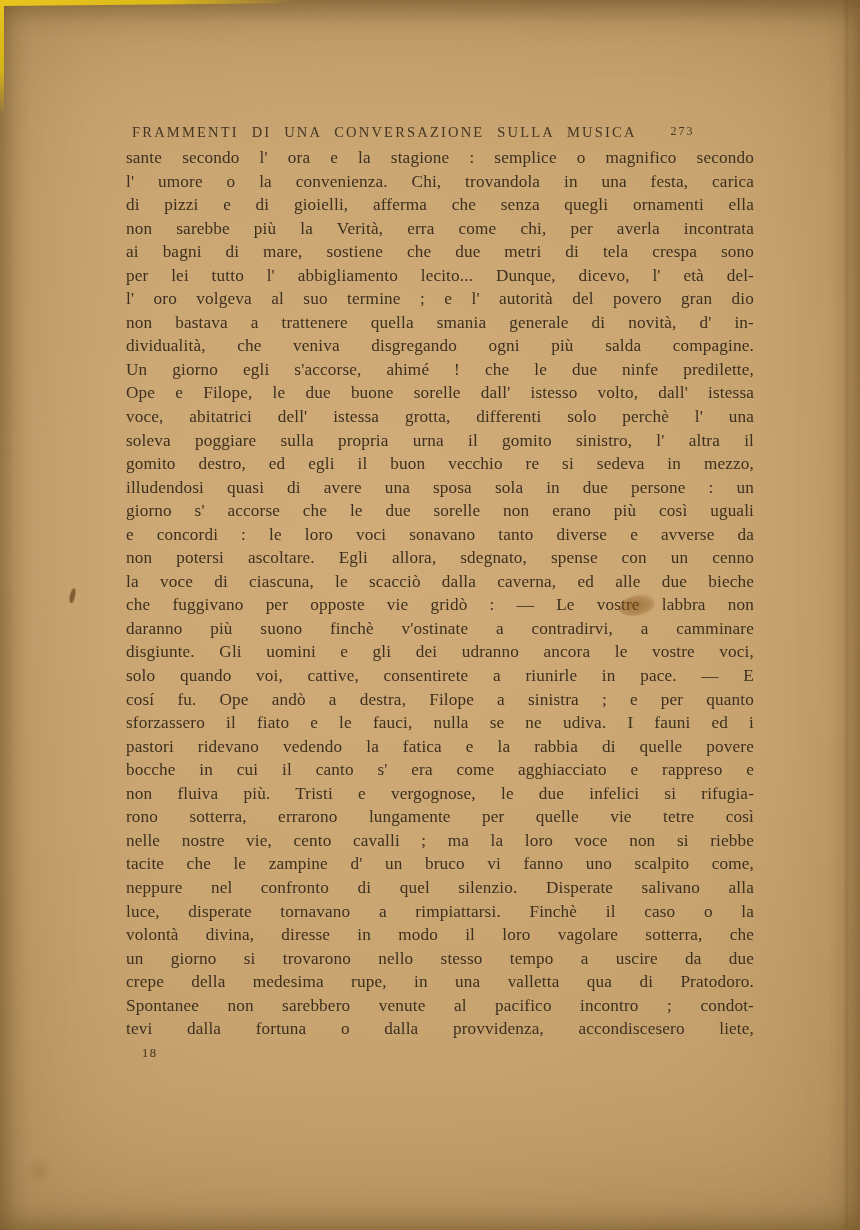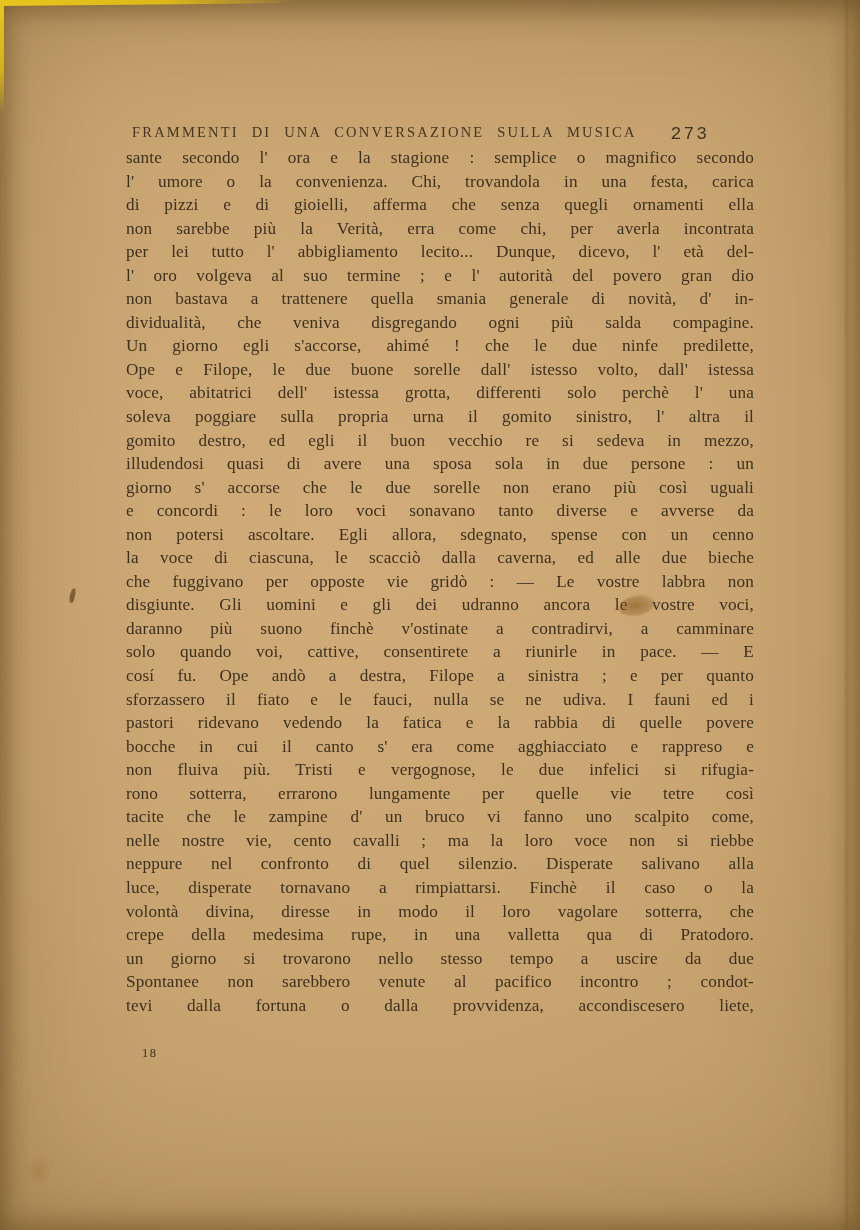--- a/index.html
+++ b/index.html
@@ -53,23 +53,22 @@
   }
   .header .title{
     margin-left:14px;
     font-size:14.5px;
     letter-spacing:2.2px;
     word-spacing:7px;
     white-space:nowrap;
   }
   .header .pagenum{
     margin-left:34px;
-    font-size:18px;
+    font-size:12px;
     letter-spacing:2px;
-    font-family:Liberation Mono, monospace;
   }
   .text-block{
     position:absolute;top:146px;left:126px;width:628px;
     color:var(--ink);
   }
   .text-block p.line{
     margin:0;padding:0;
     font-size:17.2px;
     line-height:23.55px;
     height:23.55px;
@@ -126,51 +125,52 @@
   <div class="header">
     <span class="title">FRAMMENTI DI UNA CONVERSAZIONE SULLA MUSICA</span>
     <span class="pagenum">273</span>
   </div>
 
   <div class="text-block">
       <p class="line">sante secondo l' ora e la stagione : semplice o magnifico secondo</p>
       <p class="line">l' umore o la convenienza. Chi, trovandola in una festa, carica</p>
       <p class="line">di pizzi e di gioielli, afferma che senza quegli ornamenti ella</p>
       <p class="line">non sarebbe più la Verità, erra come chi, per averla incontrata</p>
+      <p class="line">ai bagni di mare, sostiene che due metri di tela crespa sono</p>
       <p class="line">per lei tutto l' abbigliamento lecito... Dunque, dicevo, l' età del-</p>
       <p class="line">l' oro volgeva al suo termine ; e l' autorità del povero gran dio</p>
       <p class="line">non bastava a trattenere quella smania generale di novità, d' in-</p>
       <p class="line">dividualità, che veniva disgregando ogni più salda compagine.</p>
       <p class="line">Un giorno egli s'accorse, ahimé ! che le due ninfe predilette,</p>
       <p class="line">Ope e Filope, le due buone sorelle dall' istesso volto, dall' istessa</p>
       <p class="line">voce, abitatrici dell' istessa grotta, differenti solo perchè l' una</p>
       <p class="line">soleva poggiare sulla propria urna il gomito sinistro, l' altra il</p>
       <p class="line">gomito destro, ed egli il buon vecchio re si sedeva in mezzo,</p>
       <p class="line">illudendosi quasi di avere una sposa sola in due persone : un</p>
       <p class="line">giorno s' accorse che le due sorelle non erano più così uguali</p>
       <p class="line">e concordi : le loro voci sonavano tanto diverse e avverse da</p>
       <p class="line">non potersi ascoltare. Egli allora, sdegnato, spense con un cenno</p>
       <p class="line">la voce di ciascuna, le scacciò dalla caverna, ed alle due bieche</p>
       <p class="line">che fuggivano per opposte vie gridò : — Le vostre labbra non</p>
+      <p class="line">daranno più suono finchè v'ostinate a contradirvi, a camminare</p>
       <p class="line">disgiunte. Gli uomini e gli dei udranno ancora le vostre voci,</p>
-      <p class="line">daranno più suono finchè v'ostinate a contradirvi, a camminare</p>
       <p class="line">solo quando voi, cattive, consentirete a riunirle in pace. — E</p>
       <p class="line">cosí fu. Ope andò a destra, Filope a sinistra ; e per quanto</p>
       <p class="line">sforzassero il fiato e le fauci, nulla se ne udiva. I fauni ed i</p>
       <p class="line">pastori ridevano vedendo la fatica e la rabbia di quelle povere</p>
       <p class="line">bocche in cui il canto s' era come agghiacciato e rappreso e</p>
       <p class="line">non fluiva più. Tristi e vergognose, le due infelici si rifugia-</p>
       <p class="line">rono sotterra, errarono lungamente per quelle vie tetre così</p>
+      <p class="line">nelle nostre vie, cento cavalli ; ma la loro voce non si riebbe</p>
       <p class="line">tacite che le zampine d' un bruco vi fanno uno scalpito come,</p>
-      <p class="line">nelle nostre vie, cento cavalli ; ma la loro voce non si riebbe</p>
       <p class="line">neppure nel confronto di quel silenzio. Disperate salivano alla</p>
       <p class="line">luce, disperate tornavano a rimpiattarsi. Finchè il caso o la</p>
       <p class="line">volontà divina, diresse in modo il loro vagolare sotterra, che</p>
+      <p class="line">un giorno si trovarono nello stesso tempo a uscire da due</p>
       <p class="line">crepe della medesima rupe, in una valletta qua di Pratodoro.</p>
-      <p class="line">un giorno si trovarono nello stesso tempo a uscire da due</p>
       <p class="line">Spontanee non sarebbero venute al pacifico incontro ; condot-</p>
       <p class="line">tevi dalla fortuna o dalla provvidenza, accondiscesero liete,</p>
     </div>
 
   <div class="footer-sig">18</div>
 
   <div class="stain"></div>
   <div class="margin-mark"></div>
   <div class="speck-a"></div>
 </div>

